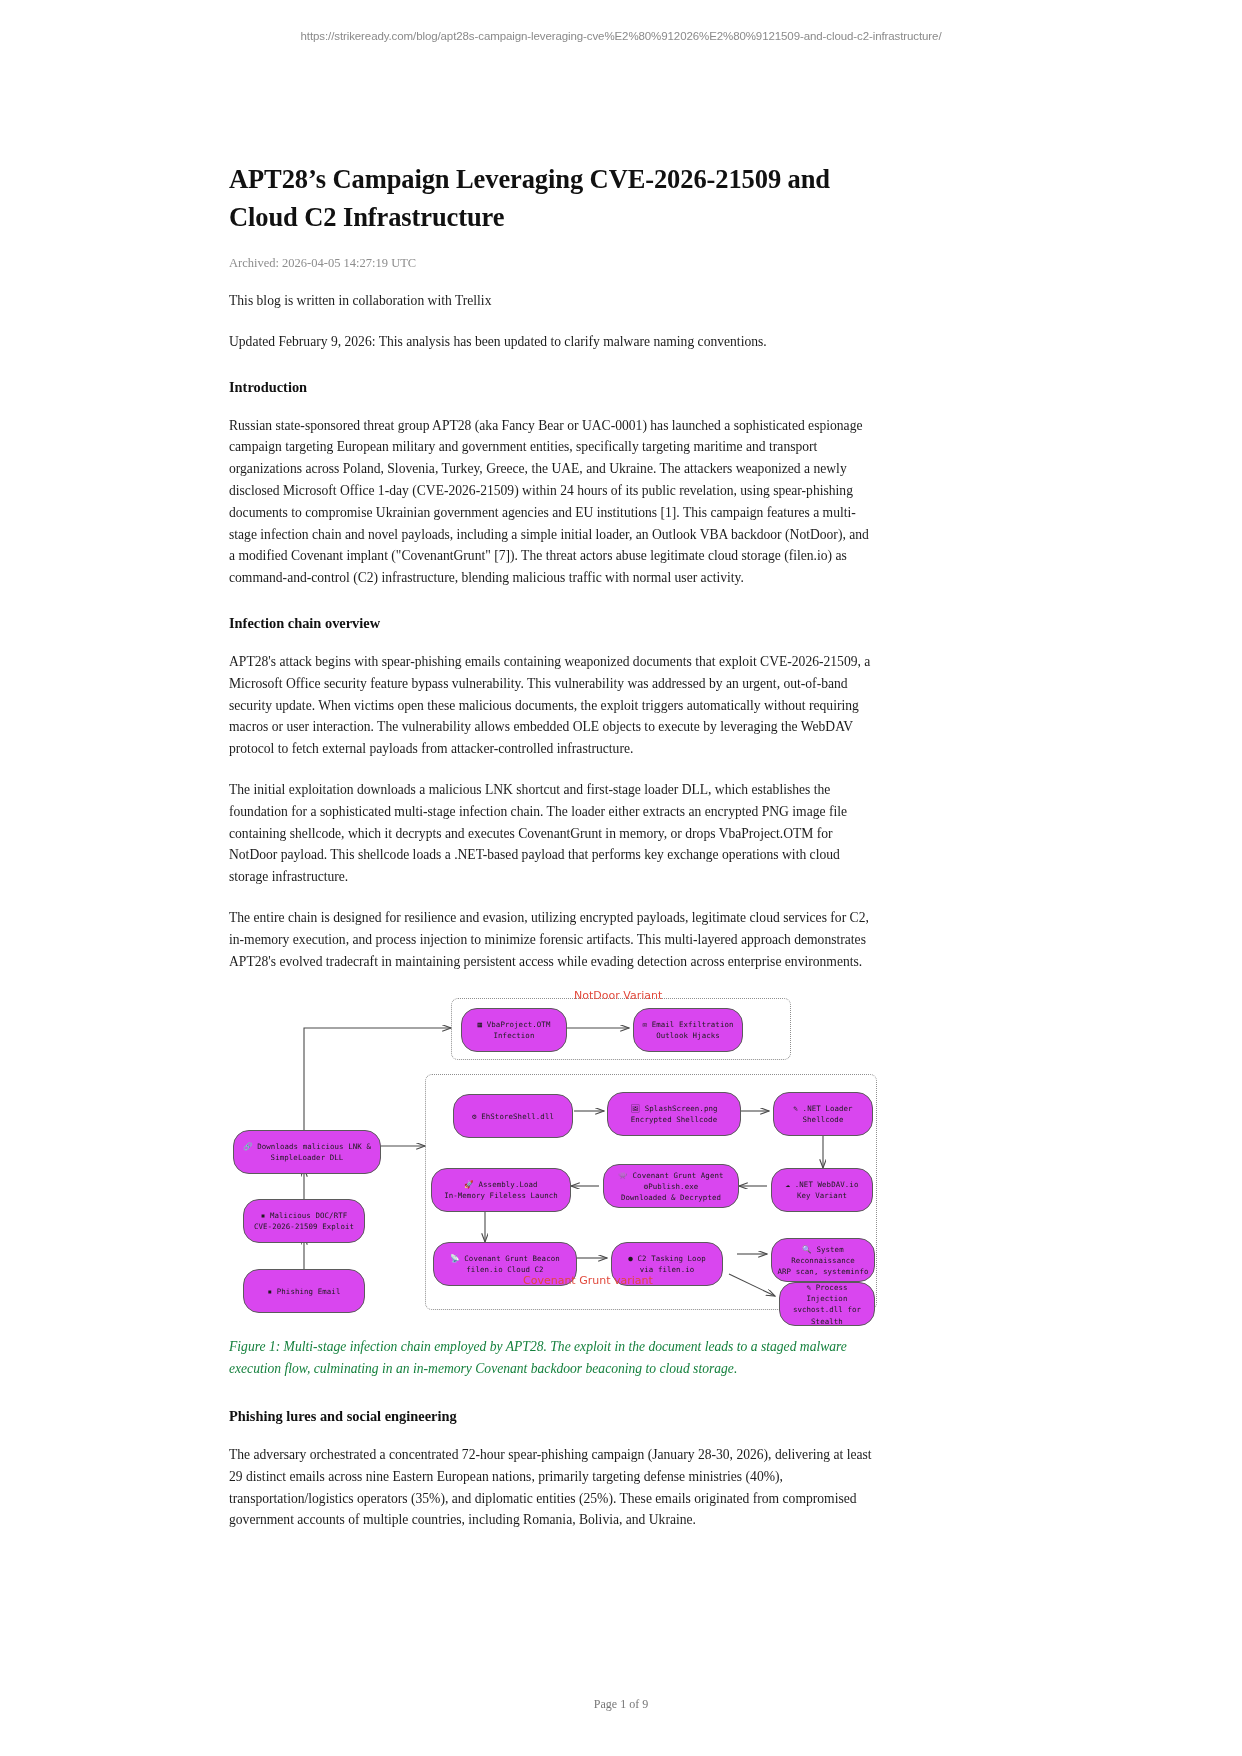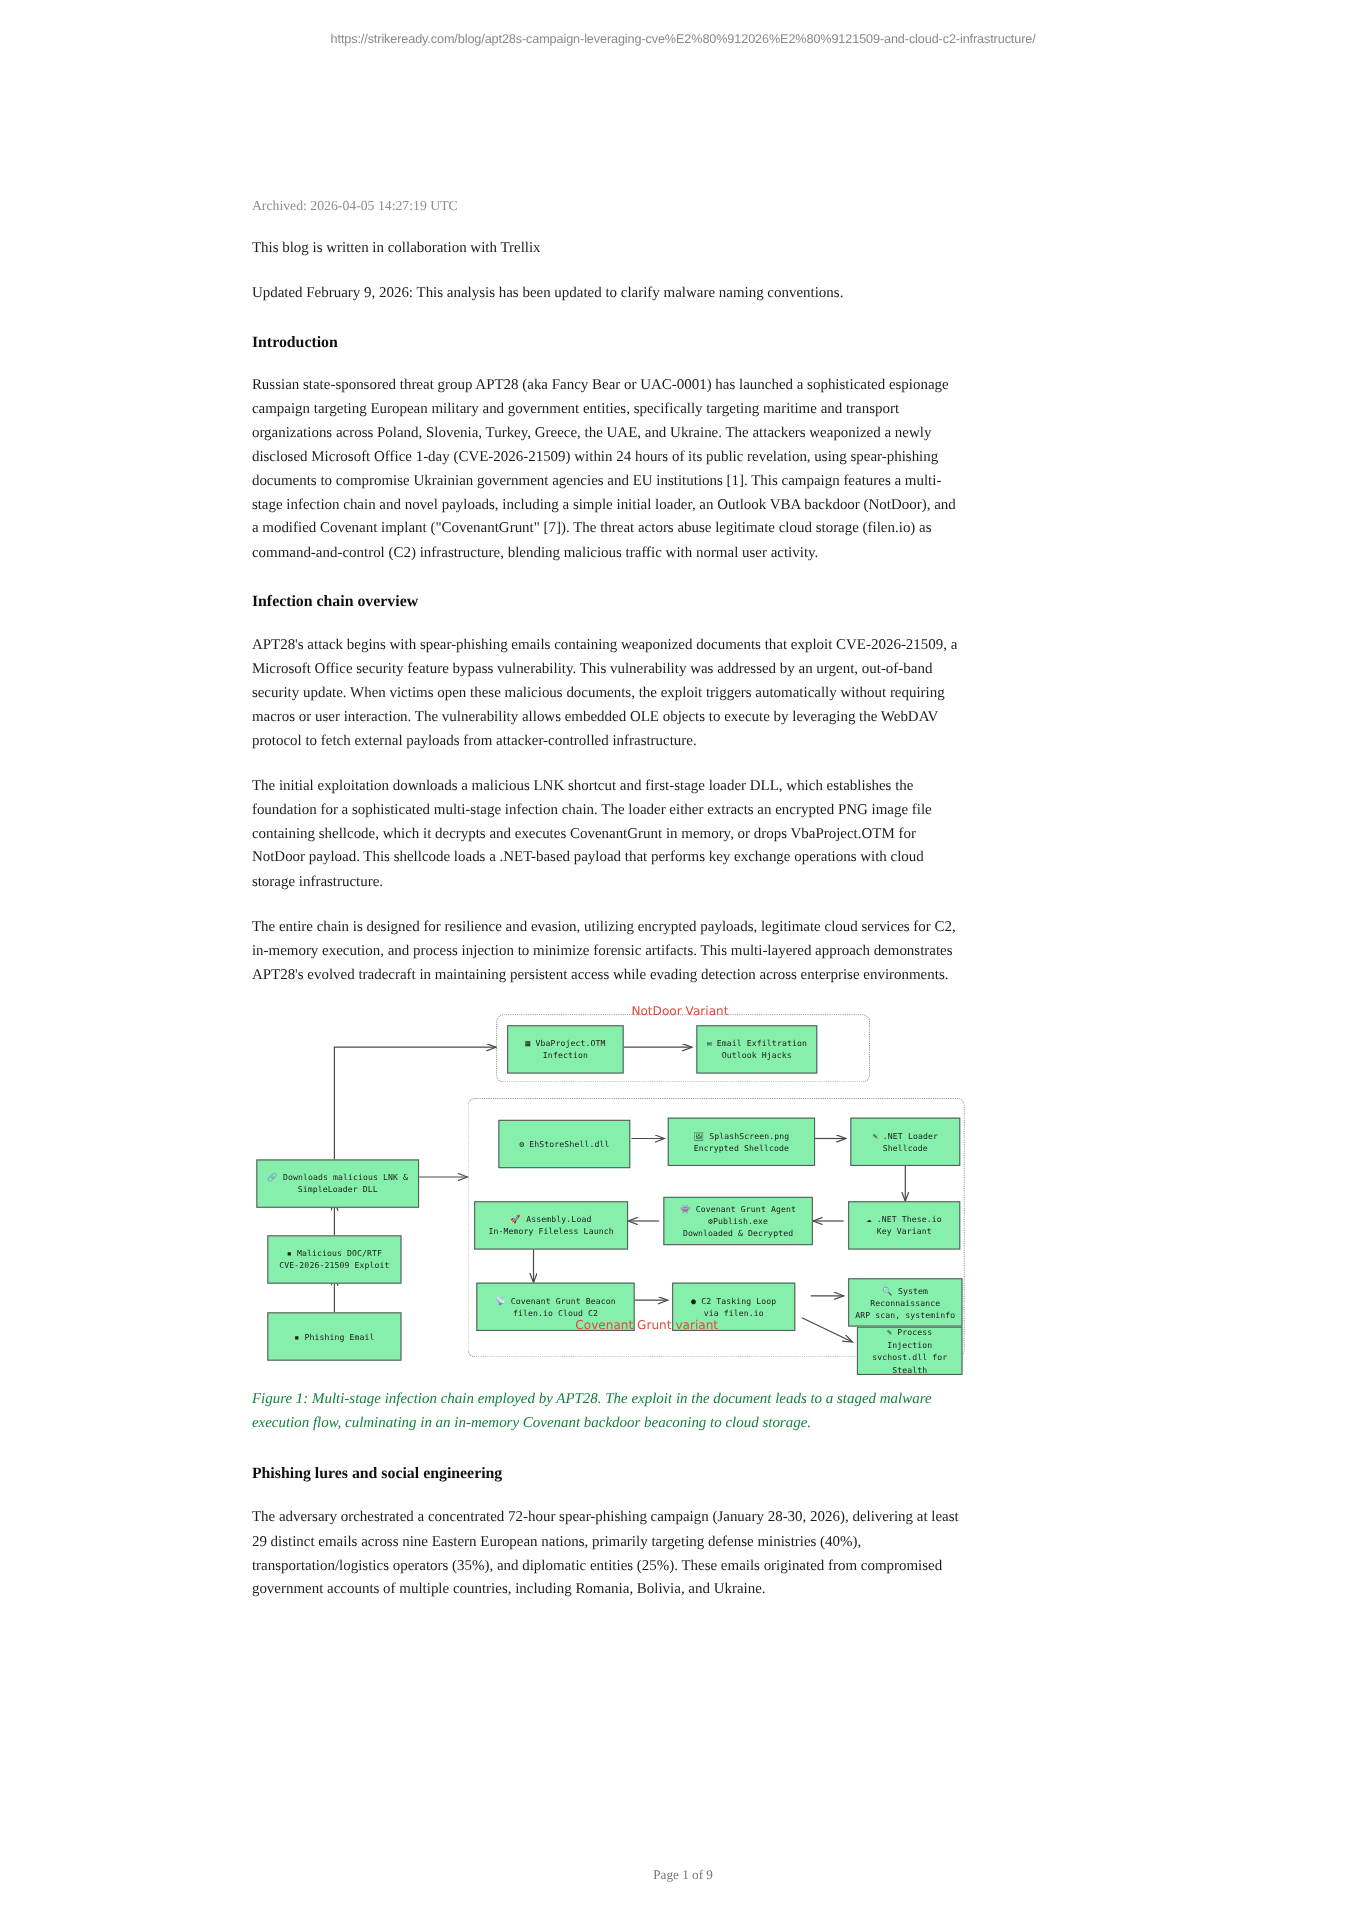--- a/index.html
+++ b/index.html
@@ -93,22 +93,22 @@
   .diagram svg.wires {
     position: absolute;
     left: 0; top: 0;
     width: 646px; height: 330px;
     overflow: visible;
   }
   .node {
     position: absolute;
     box-sizing: border-box;
     border: 1px solid #5b5b5b;
-    border-radius: 0;
-    background: #86efac;
+    border-radius: 16px;
+    background: #d946ef;
     font-size: 7.4px;
     line-height: 11.2px;
     color: #1b1b1b;
     text-align: center;
     display: flex;
     align-items: center;
     justify-content: center;
     padding: 21px 5px;
     letter-spacing: 0.1px;
     z-index: 3;
@@ -133,20 +133,21 @@
 </style>
 </head>
 <body>
 
 <div class="page">
 
   <div class="archive-url">https://strikeready.com/blog/apt28s-campaign-leveraging-cve%E2%80%912026%E2%80%9121509-and-cloud-c2-infrastructure/</div>
 
   <div class="content">
 
+    <h1 class="doc-title">APT28’s Campaign Leveraging CVE-2026-21509 and Cloud C2 Infrastructure</h1>
 
     <div class="archived-stamp">Archived: 2026-04-05 14:27:19 UTC</div>
 
     <p class="body-text">This blog is written in collaboration with Trellix</p>
 
     <p class="body-text">Updated February 9, 2026: This analysis has been updated to clarify malware naming conventions.</p>
 
     <h2 class="section-head">Introduction</h2>
     <p class="body-text">Russian state-sponsored threat group APT28 (aka Fancy Bear or UAC-0001) has launched a sophisticated espionage campaign targeting European military and government entities, specifically targeting maritime and transport organizations across Poland, Slovenia, Turkey, Greece, the UAE, and Ukraine. The attackers weaponized a newly disclosed Microsoft Office 1-day (CVE-2026-21509) within 24 hours of its public revelation, using spear-phishing documents to compromise Ukrainian government agencies and EU institutions [1]. This campaign features a multi-stage infection chain and novel payloads, including a simple initial loader, an Outlook VBA backdoor (NotDoor), and a modified Covenant implant ("CovenantGrunt" [7]). The threat actors abuse legitimate cloud storage (filen.io) as command-and-control (C2) infrastructure, blending malicious traffic with normal user activity.</p>
 
@@ -274,21 +275,21 @@
           <span class="ico">👾</span>
           <span>Covenant Grunt Agent</span><br>
           <span>⚙Publish.exe</span><br>
           <span>Downloaded &amp; Decrypted</span>
         </span>
       </div>
 
       <div class="node" style="left:542px; top:182px; width:102px; height:38px;">
         <span>
           <span class="ico">☁</span>
-          <span>.NET These.io</span><br>
+          <span>.NET WebDAV.io</span><br>
           <span>Key Variant</span>
         </span>
       </div>
 
       <div class="node" style="left:204px; top:256px; width:144px; height:36px;">
         <span>
           <span class="ico">📡</span>
           <span>Covenant Grunt Beacon</span><br>
           <span>filen.io Cloud C2</span>
         </span>

